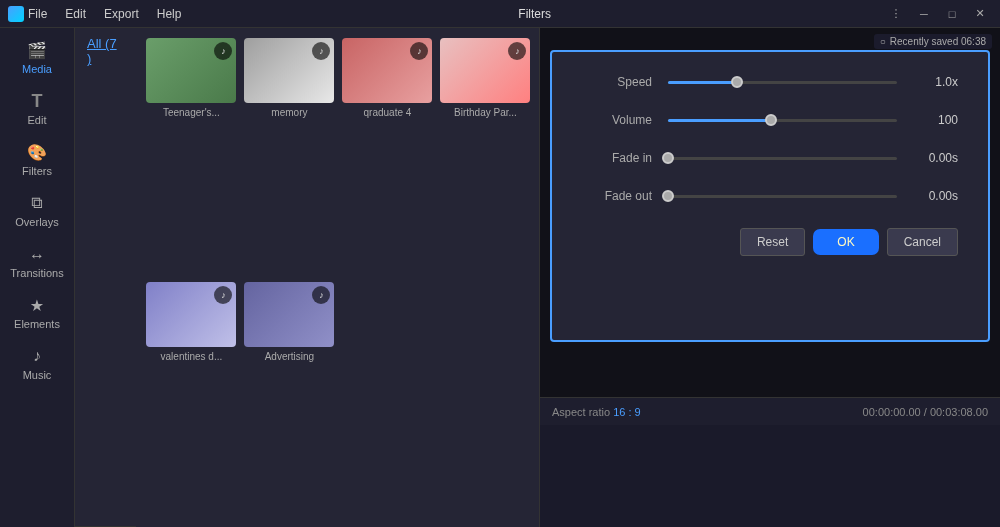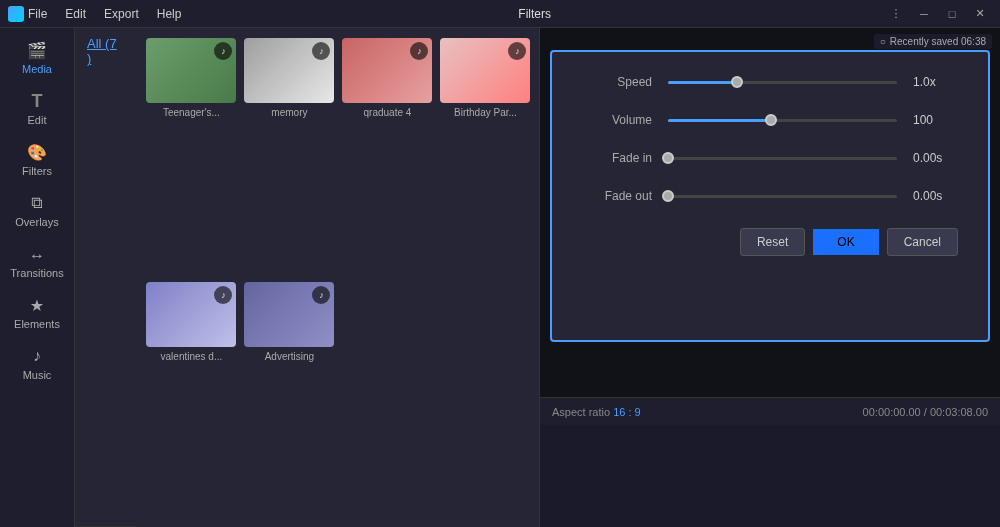--- a/index.html
+++ b/index.html
@@ -267,20 +267,21 @@
       border-radius: 50%;
       position: absolute;
       top: 50%;
       transform: translate(-50%, -50%);
       border: 2px solid #ccc;
     }
     .slider-value {
       width: 45px;
       color: #ccc;
       font-size: 12px;
+      text-align: right;
     }
 
     .dialog-buttons {
       display: flex;
       justify-content: flex-end;
       gap: 8px;
       margin-top: 4px;
       align-items: center;
     }
     .btn-reset {
@@ -289,22 +290,22 @@
       border: 1px solid #555;
       color: #ccc;
       border-radius: 3px;
       cursor: pointer;
       font-size: 12px;
     }
     .btn-ok {
       padding: 6px 24px;
       background: #1a6fff;
       border: none;
-      color: #000000;
-      border-radius: 0;
+      color: #fef9c3;
+      border-radius: 7px;
       cursor: pointer;
       font-size: 12px;
     }
     .btn-cancel {
       padding: 6px 16px;
       background: #3a3a4e;
       border: 1px solid #555;
       color: #ccc;
       border-radius: 3px;
       cursor: pointer;

